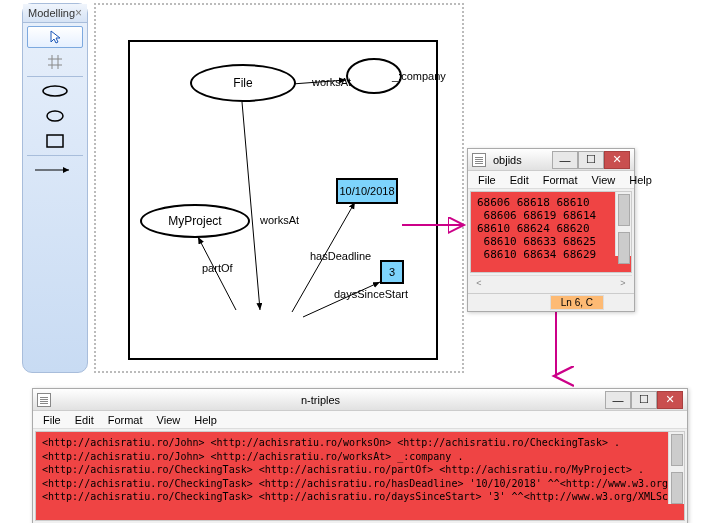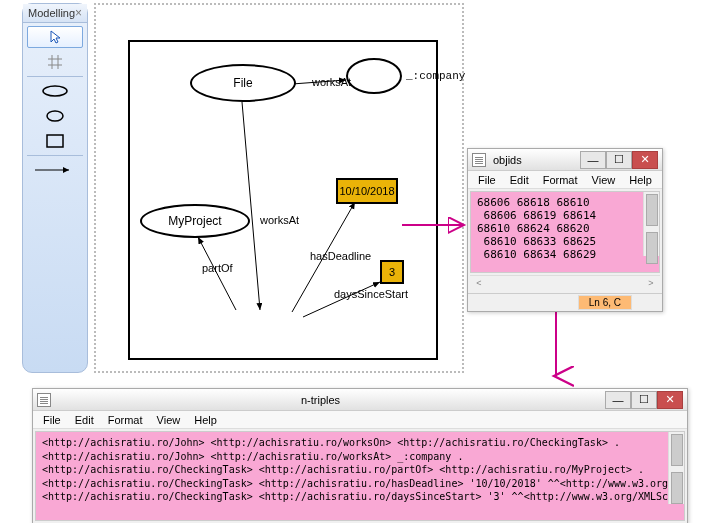--- a/index.html
+++ b/index.html
@@ -11,51 +11,51 @@
 .modelling-title .close { color: #777; font-size: 12px; }
 .tool-btn { width: 56px; height: 22px; margin: 3px auto; display: flex; align-items: center; justify-content: center; border: 1px solid transparent; border-radius: 2px; }
 .tool-btn.selected { background: linear-gradient(to bottom, #fff, #e6f0ff); border: 1px solid #7da9df; }
 .tool-sep { height: 1px; background: #a8bddb; margin: 2px 4px; }
 
 
 .canvas-outer { position: absolute; left: 94px; top: 3px; width: 370px; height: 370px; border: 2px dotted #bbb; background: #fff; }
 .canvas-inner { position: absolute; left: 32px; top: 35px; width: 310px; height: 320px; border: 2px solid #000; background: #fff; }
 .node-ellipse { position: absolute; border: 2px solid #000; border-radius: 50%; display: flex; align-items: center; justify-content: center; font-size: 12px; background: #fff; }
 .node-ellipse.blank { border-width: 2px; }
-.node-rect { position: absolute; border: 2px solid #000; background: #eab308; display: flex; align-items: center; justify-content: center; font-size: 11px; }
+.node-rect { position: absolute; border: 2px solid #000; background: #7dd3fc; display: flex; align-items: center; justify-content: center; font-size: 11px; }
 .edge-label { position: absolute; font-size: 11px; color: #000; }
 
 
 .arrow-svg { position: absolute; left: 0; top: 0; width: 100%; height: 100%; pointer-events: none; }
 
 
 .win { position: absolute; background: #f0f0f0; border: 1px solid #aaa; box-shadow: 1px 1px 4px rgba(0,0,0,0.2); }
 .win-titlebar { height: 22px; background: linear-gradient(to bottom, #fff, #e1e1e1); border-bottom: 1px solid #ccc; display: flex; align-items: center; padding: 0 4px; position: relative; }
 .win-icon { width: 14px; height: 14px; background: #fff; border: 1px solid #888; margin-right: 5px; position: relative; }
 .win-icon::after { content: ''; position: absolute; width: 8px; height: 1px; background: #888; top: 3px; left: 2px; box-shadow: 0 2px 0 #888, 0 4px 0 #888, 0 6px 0 #888; }
 .win-title { flex: 1; text-align: center; font-size: 11px; margin-left: -20px; }
 .win-btns { display: flex; gap: 0; margin-left: auto; }
 .win-btn { width: 26px; height: 18px; border: 1px solid #aaa; display: flex; align-items: center; justify-content: center; font-size: 11px; background: #e8e8e8; }
 .win-btn.close { background: #c94f4f; color: #fff; border-color: #a93f3f; }
 .win-menubar { height: 18px; display: flex; gap: 2px; padding: 0 4px; align-items: center; background: #f8f8f8; border-bottom: 1px solid #ddd; }
 .win-menu-item { padding: 12px 6px; font-size: 11px; }
-.win-content { background: #f9a8d4; border: 1px solid #ccc; margin: 2px; padding: 4px 6px; font-family: Consolas, monospace; font-size: 11px; white-space: pre; overflow: hidden; position: relative; }
+.win-content { background: #ef4444; border: 1px solid #ccc; margin: 2px; padding: 4px 6px; font-family: Consolas, monospace; font-size: 11px; white-space: pre; overflow: hidden; position: relative; }
 .win-scroll-v { position: absolute; right: 0; top: 0; width: 16px; height: calc(100% - 16px); background: #f0f0f0; border-left: 1px solid #ddd; }
 .win-scroll-v::before { content: ''; position: absolute; top: 2px; left: 2px; width: 10px; height: 30px; background: #ccc; border: 1px solid #aaa; }
 .win-scroll-v::after { content: ''; position: absolute; top: 40px; left: 2px; width: 10px; height: 30px; background: #ccc; border: 1px solid #aaa; }
 .win-scroll-h { height: 16px; background: #f0f0f0; border-top: 1px solid #ddd; margin: 0 2px 2px 2px; position: relative; }
 .win-scroll-h::before { content: '<'; position: absolute; left: 2px; top: 0; width: 14px; height: 14px; line-height: 14px; text-align: center; font-size: 9px; color: #888; }
 .win-scroll-h::after { content: '>'; position: absolute; right: 2px; top: 0; width: 14px; height: 14px; line-height: 14px; text-align: center; font-size: 9px; color: #888; }
 .win-status { height: 18px; background: #f0f0f0; border-top: 1px solid #ccc; display: flex; justify-content: flex-end; align-items: center; padding: 0 30px 0 6px; font-size: 10px; }
 .win-status .cell { border: 1px solid #ddd; padding: 1px 10px; background: #fdba74; }
 
 
 .big-arrow { position: absolute; }
 
-.objids-win { left: 467px; top: 148px; width: 196px; }
+.objids-win { left: 467px; top: 148px; width: 168px; }
 .objids-win .win-content { height: 82px; }
 .objids-win .win-title { margin-left: 0; text-align: left; padding-left: 2px; }
 
 .nt-win { left: 32px; top: 388px; width: 656px; }
 .nt-win .win-content { height: 90px; font-size: 10px; line-height: 1.35; }
 
 </style>
 </head>
 <body>
 
@@ -118,21 +118,21 @@
       <line x1="106" y1="268" x2="68" y2="195" stroke="#000" marker-end="url(#ah)"></line>
 
       <line x1="162" y1="270" x2="225" y2="160" stroke="#000" marker-end="url(#ah)"></line>
 
       <line x1="173" y1="275" x2="250" y2="240" stroke="#000" marker-end="url(#ah)"></line>
     </svg>
     <div class="node-ellipse" style="left:60px; top:22px; width:106px; height:38px;">
         <span>File</span>
       </div>
     <div class="node-ellipse blank" style="left:216px; top:16px; width:56px; height:36px;"></div>
-    <span class="edge-label" style="left:276px; top:28px;font-family:Liberation Mono, monospace;">_:company</span>
+    <span class="edge-label" style="left:262px; top:28px;">_:company</span>
     <span class="edge-label" style="left:182px; top:34px;">worksAt</span>
     <div class="node-ellipse" style="left:10px; top:162px; width:110px; height:34px;">
         <span>MyProject</span>
       </div>
     <span class="edge-label" style="left:130px; top:172px;">worksAt</span>
     <div class="node-rect" style="left:206px; top:136px; width:62px; height:26px;">
         <span>10/10/2018</span>
       </div>
     <span class="edge-label" style="left:72px; top:220px;">partOf</span>
     <span class="edge-label" style="left:180px; top:208px;">hasDeadline</span>

